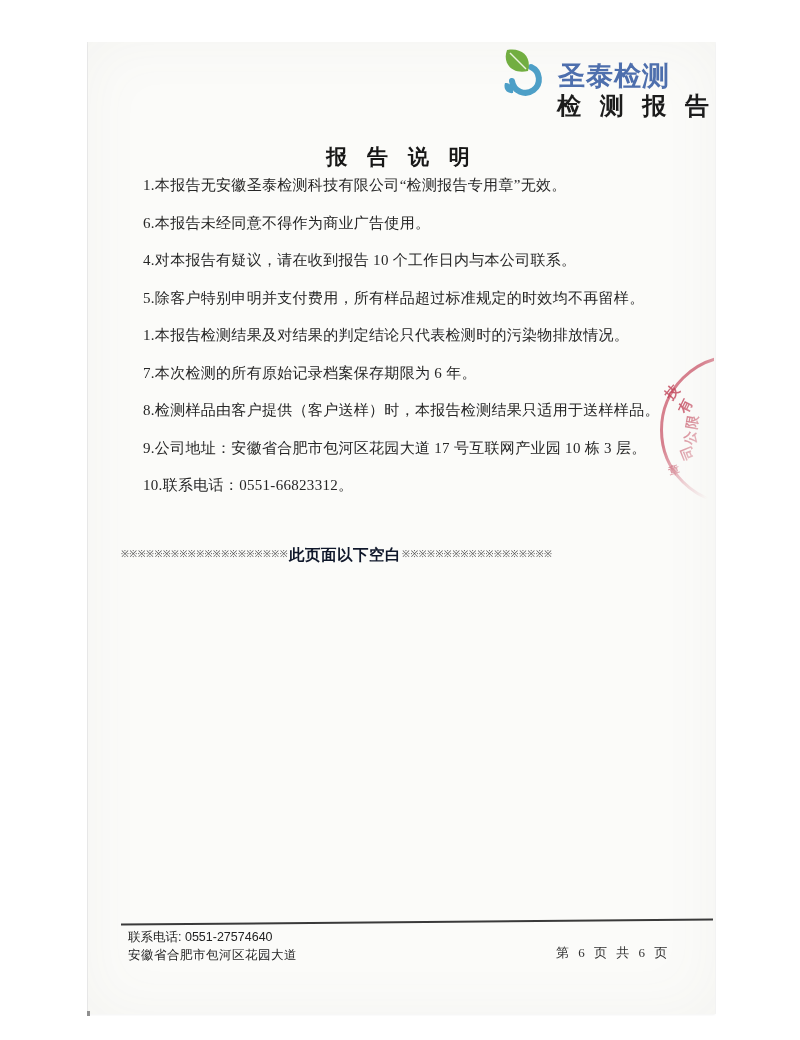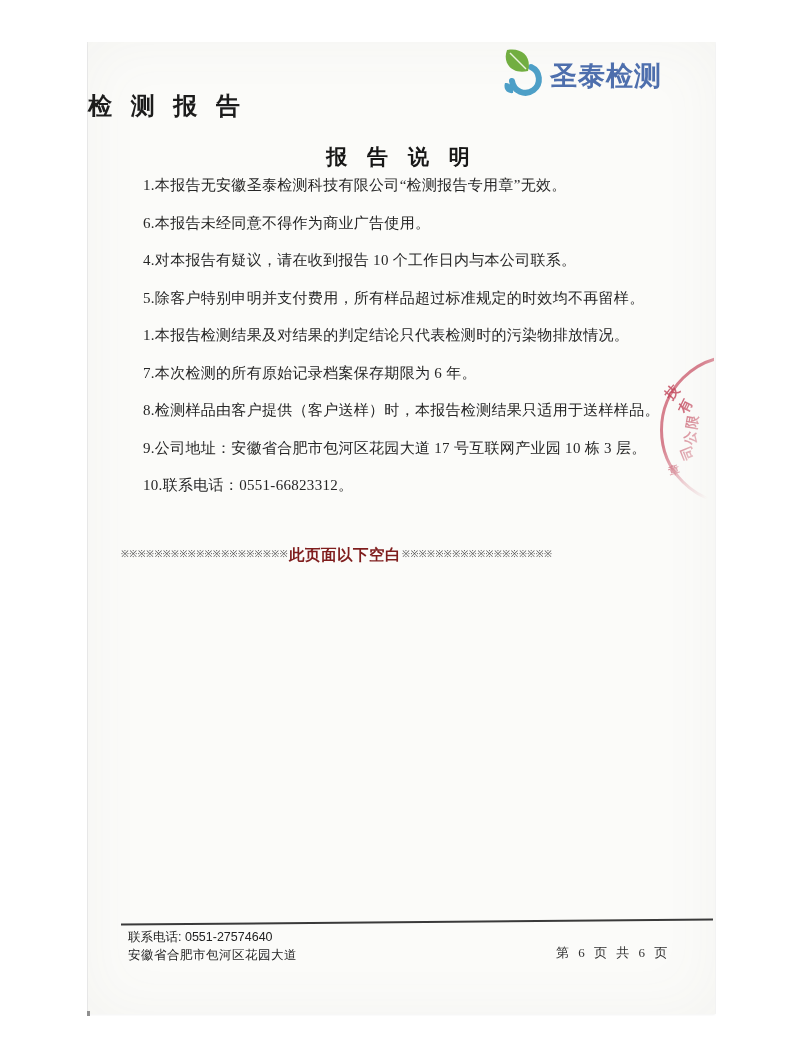--- a/index.html
+++ b/index.html
@@ -9,28 +9,28 @@
     font-family:"Liberation Serif", serif;
   }
   .paper{
     position:absolute;left:88px;top:42px;width:627px;height:972px;
     background:#fbfbf9;
     box-shadow:-1px 0 0 rgba(0,0,0,0.08), 1px 0 0 rgba(0,0,0,0.03),
                0 1px 2px rgba(0,0,0,0.05), inset 0 0 60px rgba(120,118,105,0.05);
   }
   .paper-tick{position:absolute;left:-1px;bottom:-2px;width:3px;height:5px;background:#8f8f8f;}
   
-  .logo{position:absolute;left:410px;top:5px;display:flex;align-items:center;gap:6px;}
+  .logo{position:absolute;left:410px;top:5px;display:flex;align-items:center;gap:14px;}
   .logo-text{
     font-family:"Liberation Sans", sans-serif;font-weight:bold;
     font-size:27px;color:#4e6fad;letter-spacing:1px;line-height:1;
   }
   
   .title{
-    position:absolute;top:48px;left:0;width:100%;text-align:left;
+    position:absolute;top:48px;left:0;width:100%;text-align:right;
     font-family:"Liberation Sans", sans-serif;font-weight:bold;
     font-size:24px;color:#1c1c1c;letter-spacing:6px;
   }
   .report-no{
     position:absolute;top:79px;left:0;width:100%;text-align:center;
     font-family:"Liberation Serif", serif;font-weight:bold;
     font-size:17px;color:#242424;letter-spacing:1.5px;
   }
   .subtitle{
     position:absolute;top:101px;left:0;width:100%;text-align:center;
@@ -41,21 +41,21 @@
   .notes{position:absolute;left:55px;top:136px;width:540px;}
   .note{
     font-size:15px;color:#262626;line-height:15px;margin-bottom:22.5px;
     white-space:nowrap;letter-spacing:0.3px;
   }
   
   .blankline{position:absolute;left:33px;top:505px;white-space:nowrap;display:flex;align-items:center;}
   .marks{font-size:9.5px;color:#4a4a4a;letter-spacing:0.4px;line-height:1;}
   .blank-label{
     font-family:"Liberation Sans", sans-serif;font-weight:bold;
-    font-size:15.5px;color:#7f1d1d;letter-spacing:0.5px;line-height:1;padding:0 1px;
+    font-size:15.5px;color:#0f172a;letter-spacing:0.5px;line-height:1;padding:0 1px;
   }
   
   .seal-wrap{
     position:absolute;left:552px;top:308px;width:74px;height:160px;overflow:hidden;
     -webkit-mask-image:linear-gradient(115deg, rgba(0,0,0,0.95) 45%, rgba(0,0,0,0.3) 72%, rgba(0,0,0,0) 92%);
     mask-image:linear-gradient(115deg, rgba(0,0,0,0.95) 45%, rgba(0,0,0,0.3) 72%, rgba(0,0,0,0) 92%);
   }
   .seal-ring{
     position:absolute;left:20px;top:5px;width:150px;height:150px;border-radius:50%;
     border:3px solid rgba(199,77,97,0.75);box-sizing:border-box;

